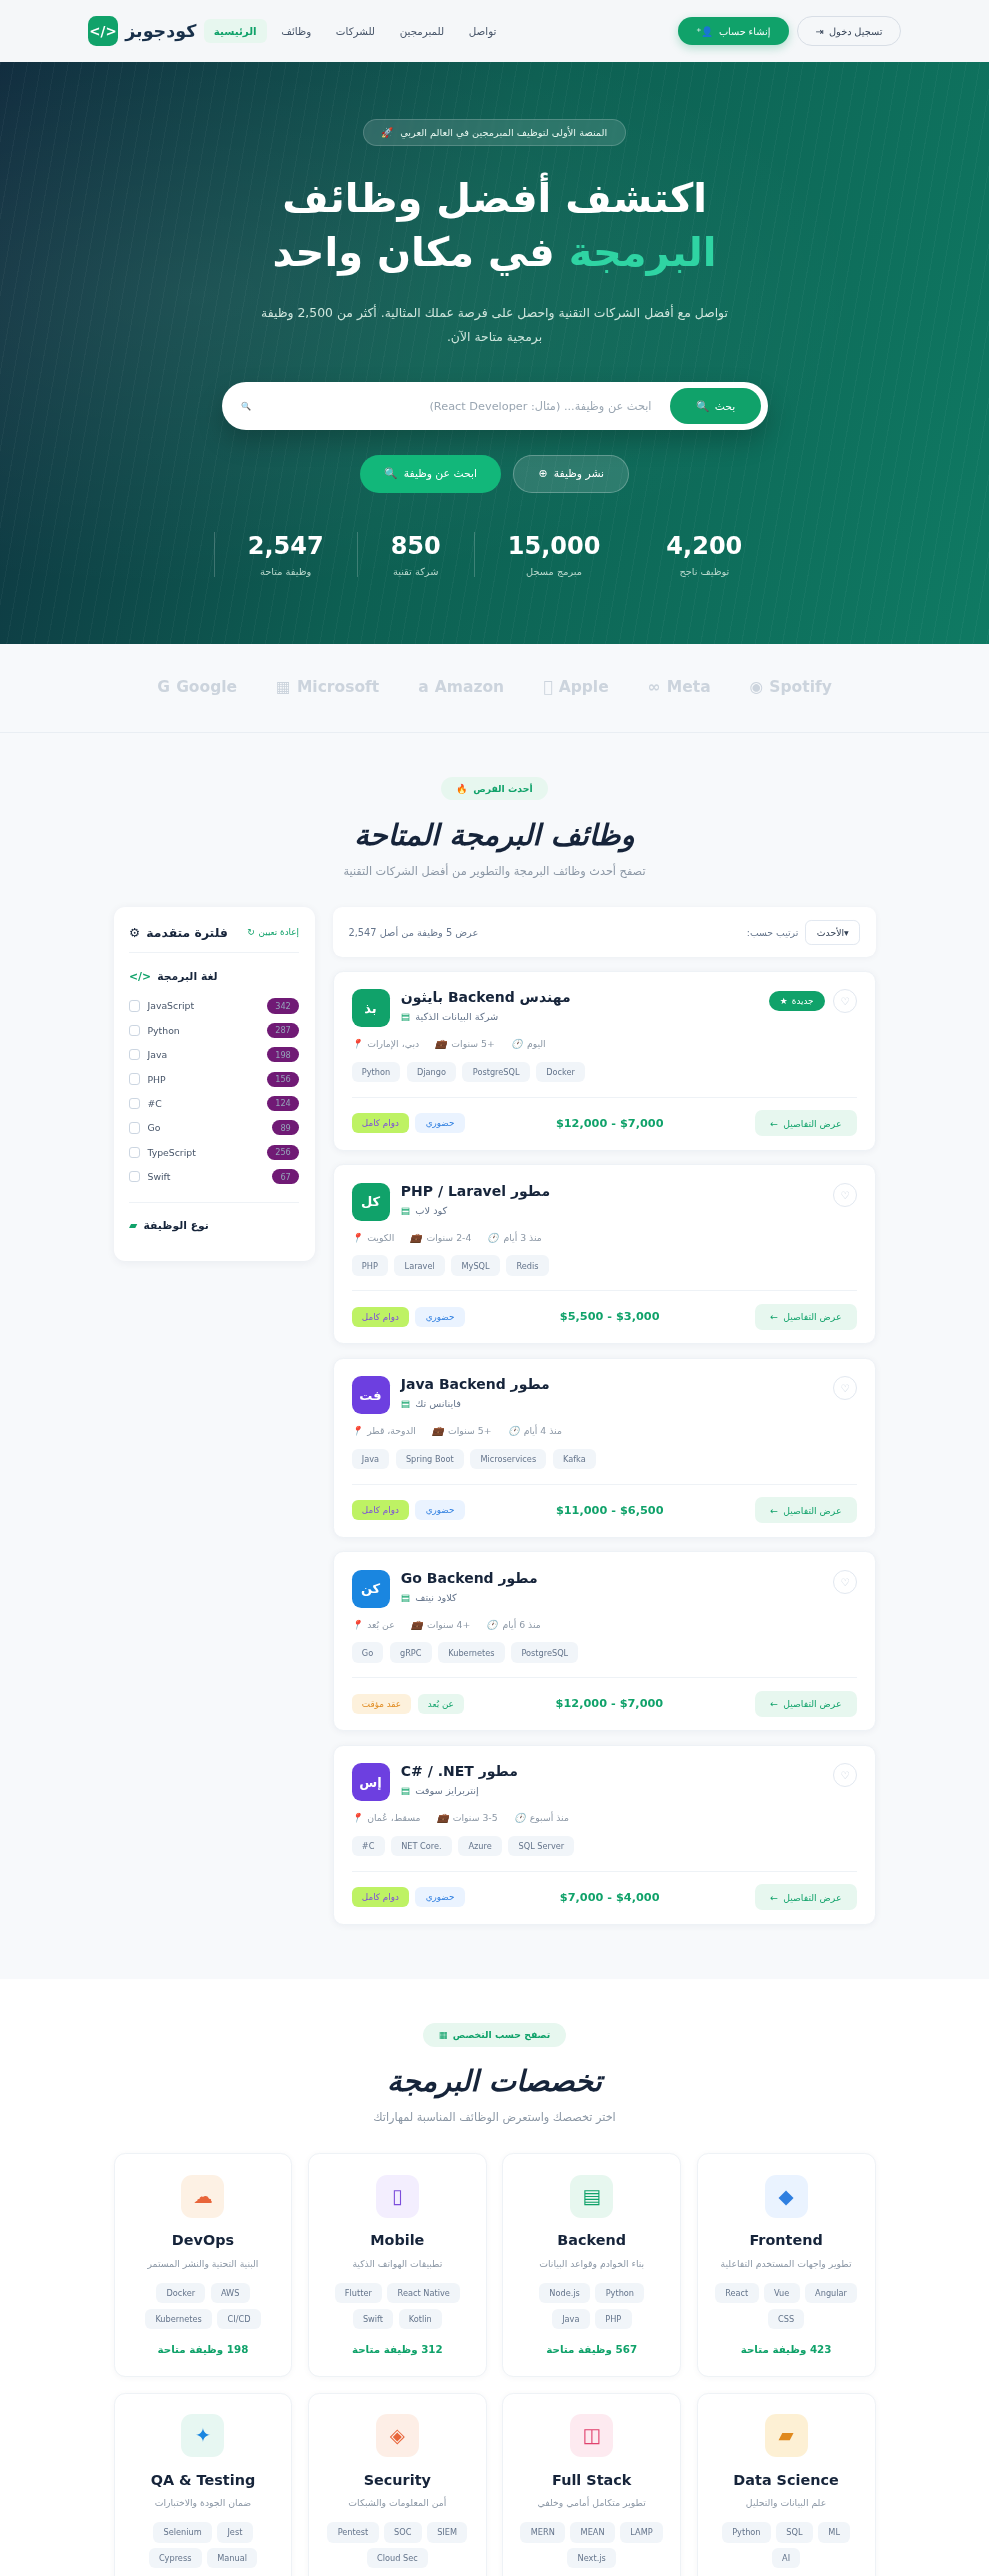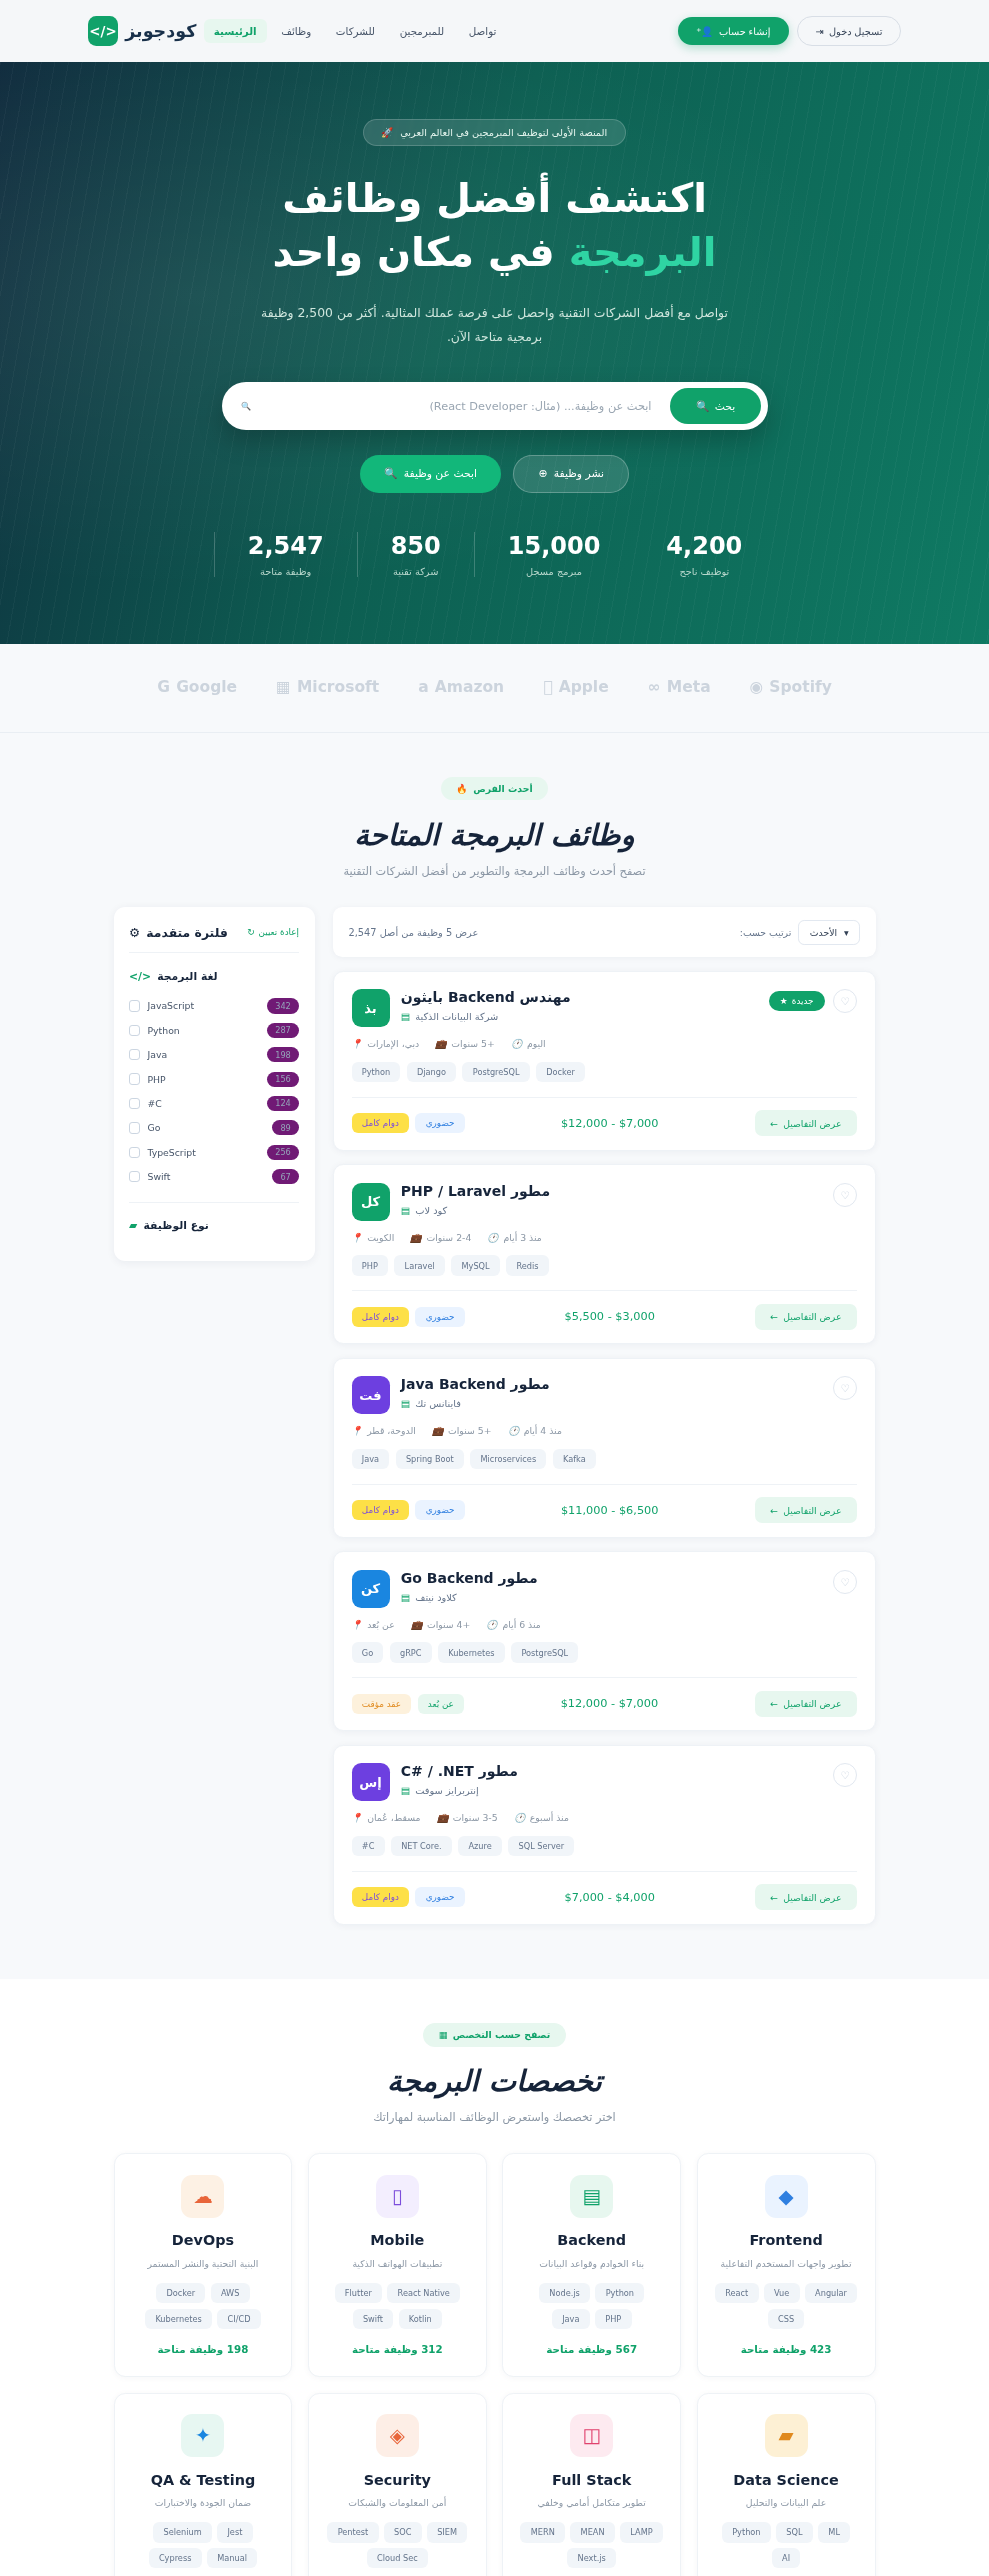--- a/index.html
+++ b/index.html
@@ -68,44 +68,44 @@
   .frow-l{display:flex;align-items:center;gap:7.2px;flex-direction:row-reverse;}
   .fbox{width:11.3px;height:11.3px;border:0.8px solid #cbd5e1;border-radius:3.1px;background:#fff;}
   .fname{font-size:9.3px;color:#475569;}
   .fcount{background:#701a75;color:#94a3b8;font-size:8.2px;padding:2.6px 8.2px;border-radius:10.3px;}
   .fdiv{height:0.5px;background:#eef2f6;margin:13.4px 0 0;}
 
   .jobs-col{flex:1;}
   .jobs-bar{background:#fff;border-radius:9.3px;padding:12.4px 15.5px;display:flex;align-items:center;justify-content:space-between;flex-direction:row-reverse;box-shadow:0 1px 6.2px rgba(20,40,70,.05);margin-bottom:13.4px;}
   .jobs-count{font-size:9.8px;color:#64748b;}
   .sortwrap{display:flex;align-items:center;gap:7.2px;flex-direction:row-reverse;font-size:9.3px;color:#64748b;}
-  .sortsel{border:0.5px solid #e2e8f0;border-radius:6.2px;padding:6.2px 10.3px;display:flex;align-items:center;gap:7px;flex-direction:row-reverse;color:#334155;font-size:9.3px;background:#fff;cursor:pointer;}
+  .sortsel{border:0.5px solid #e2e8f0;border-radius:6.2px;padding:6.2px 10.3px;display:flex;align-items:center;gap:0;flex-direction:row-reverse;color:#334155;font-size:9.3px;background:#fff;cursor:pointer;}
 
   .job-card{background:#fff;border-radius:10.3px;padding:17.5px 17.5px 13.4px;margin-bottom:13.4px;box-shadow:0 1px 7.2px rgba(20,40,70,.05);border:0.5px solid #eef2f6;}
   .job-top{display:flex;align-items:flex-start;justify-content:space-between;flex-direction:row-reverse;}
   .job-idright{display:flex;gap:11.3px;flex-direction:row-reverse;}
   .job-logo{width:38px;height:38px;border-radius:9.3px;display:flex;align-items:center;justify-content:center;color:#fff;font-size:13px;font-weight:700;flex:0 0 38px;}
   .job-title{font-size:14px;font-weight:800;color:#16243a;}
   .job-co{margin-top:6.2px;font-size:9.8px;color:#64748b;display:flex;align-items:center;gap:5.2px;flex-direction:row-reverse;}
   .job-co .bic{color:#10a26a;}
   .job-meta{margin-top:11.3px;display:flex;gap:16.5px;flex-direction:row-reverse;font-size:9.3px;color:#8b97a5;}
   .job-meta span{display:flex;align-items:center;gap:4.1px;flex-direction:row-reverse;}
   .job-tags{margin-top:12.4px;display:flex;gap:6.2px;flex-direction:row-reverse;flex-wrap:wrap;}
   .tag{background:#f1f5f9;color:#64748b;font-size:8.2px;padding:5.2px 10.3px;border-radius:6.2px;}
   .job-actions{display:flex;align-items:center;gap:8.2px;flex-direction:row-reverse;}
   .badge-new{background:#10a26a;color:#fff;font-size:8.8px;padding:5.2px 11.3px;border-radius:12.4px;display:flex;align-items:center;gap:4.1px;flex-direction:row-reverse;}
   .heart{width:24px;height:24px;border-radius:50%;border:0.5px solid #e2e8f0;display:flex;align-items:center;justify-content:center;color:#cbd5e1;font-size:10.3px;cursor:pointer;background:#fff;}
   .job-foot{margin-top:14.4px;padding-top:12.4px;border-top:0.5px solid #eef2f6;display:flex;align-items:center;justify-content:space-between;flex-direction:row-reverse;}
   .chips{display:flex;gap:6.2px;flex-direction:row-reverse;}
   .chip{font-size:8.8px;padding:5.2px 10.3px;border-radius:6.2px;}
-  .chip.purple{background:#fde047;color:#7c4ddb;}
+  .chip.purple{background:#bef264;color:#7c4ddb;}
   .chip.blue{background:#eaf3ff;color:#2f7fe0;}
   .chip.orange{background:#fdf1dc;color:#e08a1e;}
   .chip.green{background:#e7f7ef;color:#10a26a;}
-  .salary{font-size:11.3px;font-weight:400;color:#10a26a;}
+  .salary{font-size:11.3px;font-weight:700;color:#10a26a;}
   .btn-details{background:#e7f7ef;color:#10a26a;border:none;padding:7.7px 15.5px;border-radius:7.2px;font-size:9.3px;display:flex;align-items:center;gap:5.2px;flex-direction:row-reverse;cursor:pointer;font-family:inherit;}
 
   
   .specs{background:#fff;padding-bottom:52px;}
   .spec-grid{display:grid;grid-template-columns:repeat(4,1fr);gap:15.5px;}
   .spec-card{background:#fff;border:0.5px solid #eef2f6;border-radius:11.3px;padding:20.6px 14.4px;text-align:center;box-shadow:0 1px 6.2px rgba(20,40,70,.04);}
   .spec-ic{width:43px;height:43px;border-radius:11.3px;margin:0 auto 14.4px;display:flex;align-items:center;justify-content:center;font-size:19.6px;}
   .spec-name{font-size:14.4px;font-weight:800;color:#16243a;}
   .spec-desc{margin-top:9.3px;font-size:9.3px;color:#8b97a5;}
   .spec-tags{margin-top:14.4px;display:flex;gap:5.2px;flex-wrap:wrap;justify-content:center;flex-direction:row-reverse;}

